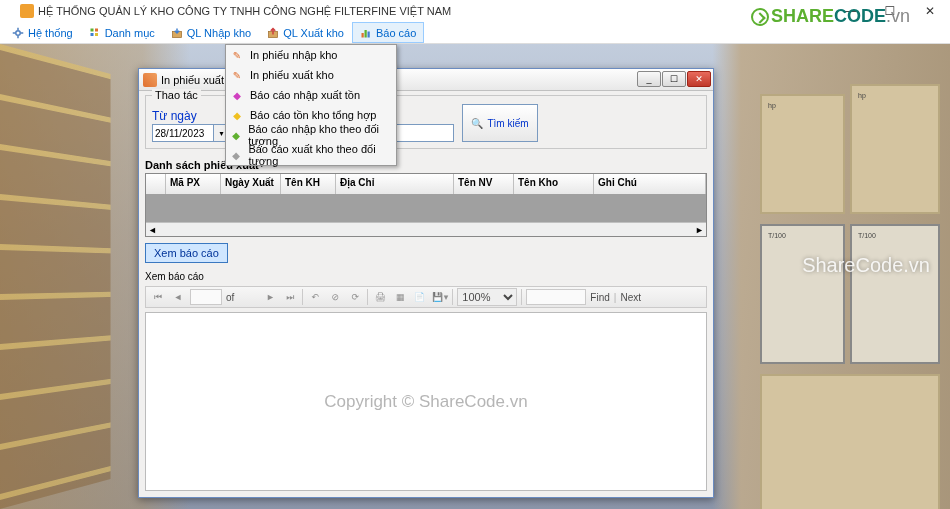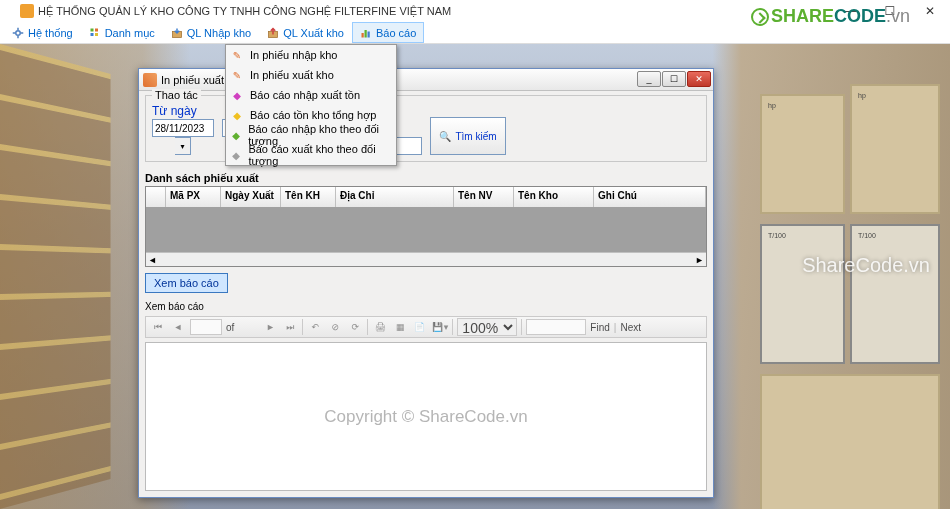--- a/index.html
+++ b/index.html
@@ -51,42 +51,42 @@
 .child-title .cicon { width: 14px; height: 14px; background: linear-gradient(45deg,#e07030,#f0a060); margin-right: 4px; border-radius: 2px; }
 .child-title .ctrls { position: absolute; right: 2px; top: 2px; display: flex; gap: 1px; }
 .child-title .ctrls span { width: 24px; height: 16px; display: inline-flex; align-items: center; justify-content: center; font-size: 9px; border: 1px solid #888; background: linear-gradient(#f8f8f8,#dcdcdc); border-radius: 2px; cursor: pointer; }
 .child-title .ctrls .xbtn { background: linear-gradient(#e86a5c,#c0392b); color: #fff; border-color: #a02518; }
 
 .group { margin: 4px 6px; border: 1px solid #c8c8c8; background: #f1f0ef; padding: 6px; font-size: 11px; position: relative; }
 .group-title { position: absolute; top: -7px; left: 6px; background: #f1f0ef; padding: 0 3px; font-size: 11px; }
 .filter-row { display: flex; align-items: flex-end; gap: 8px; margin-top: 2px; }
 .date-field { display: flex; flex-direction: column; }
 .date-field label { color: #0033cc; font-size: 12px; margin-bottom: 1px; }
-.date-input { display: flex; align-items: center; flex-direction: column; }
+.date-input { display: flex; align-items: center; }
 .date-input input { width: 62px; height: 18px; font-size: 10px; padding: 0 2px; border: 1px solid #7a9ac0; }
 .date-input .dbtn { width: 16px; height: 18px; border: 1px solid #7a9ac0; border-left: none; background: #f0f0f0; display: inline-flex; align-items: center; justify-content: center; font-size: 8px; cursor: pointer; }
 .search-box { width: 130px; height: 18px; border: 1px solid #7a9ac0; font-size: 10px; padding: 0 3px; }
 .search-btn { height: 38px; padding: 0 8px; border: 1px solid #7a9ac0; background: linear-gradient(#fff,#e8e8e8); font-size: 10px; color: #0033cc; display: inline-flex; align-items: center; gap: 4px; cursor: pointer; }
 .search-btn::before { content: "🔍"; font-size: 10px; }
 
 .list-label { margin: 6px 6px 2px; font-size: 11px; font-weight: bold; }
-.grid { margin: 0 6px; height: 81px; border: 1px solid #888; background: #a0a0a0; position: relative; overflow: hidden; }
+.grid { margin: 0 6px; height: 64px; border: 1px solid #888; background: #a0a0a0; position: relative; overflow: hidden; }
 .grid-head { display: flex; height: 20px; background: linear-gradient(#fff,#e8e8e8); }
 .grid-head .col { border-right: 1px solid #c0c0c0; font-size: 10px; font-weight: bold; padding: 3px 4px; white-space: nowrap; overflow: hidden; }
 .grid-head .rowhdr { width: 20px; background: linear-gradient(#fff,#e8e8e8); border-right: 1px solid #c0c0c0; }
 .grid-scroll { position: absolute; left: 0; right: 0; bottom: 0; height: 14px; background: #efefef; border-top: 1px solid #c0c0c0; display:flex; justify-content:space-between; align-items:center; font-size:9px; padding:0 2px;}
 
 .view-btn { margin: 6px; padding: 3px 8px; background: #cfe6ff; border: 1px solid #3a78c0; font-size: 11px; color: #003399; cursor: pointer; display: inline-block; }
 
 .report-label { margin: 2px 6px; font-size: 10px; }
 .report-toolbar { margin: 2px 6px; height: 22px; background: linear-gradient(#fafafa,#e6e6e6); border: 1px solid #bbb; display: flex; align-items: center; gap: 4px; padding: 0 4px; font-size: 10px; opacity: 0.7; }
 .report-toolbar .tbtn { width: 16px; height: 16px; display: inline-flex; align-items: center; justify-content: center; font-size: 9px; color: #666; }
 .report-toolbar input { width: 32px; height: 16px; font-size: 10px; border: 1px solid #bbb; text-align: center; }
 .report-toolbar .sep { width: 1px; height: 16px; background: #bbb; }
-.report-toolbar select { height: 18px; font-size: 14px; border: 1px solid #bbb; width: 60px; }
+.report-toolbar select { height: 18px; font-size: 11px; border: 1px solid #bbb; width: 60px; }
 .report-view { margin: 2px 6px 6px; flex: 1; background: #fff; border: 1px solid #bbb; position: relative; }
 
 .wm-center { position: absolute; inset: 0; display: flex; align-items: center; justify-content: center; font-size: 17px; color: rgba(120,120,120,0.55); font-weight: 400; pointer-events: none; }
 
 svg.ic { width: 12px; height: 12px; }
 </style>
 </head>
 <body>
 
 <div class="title-bar">

